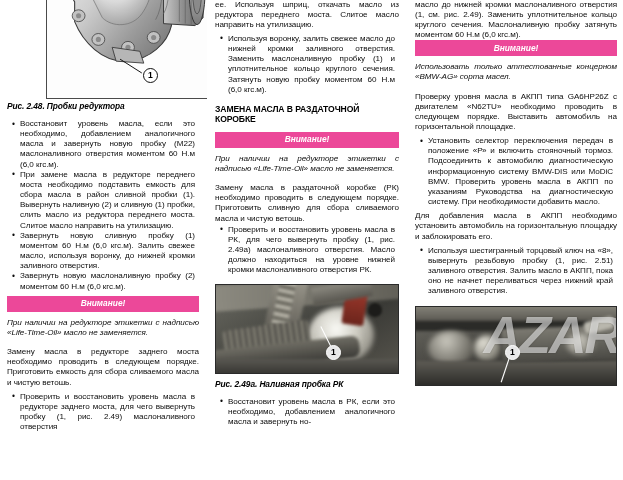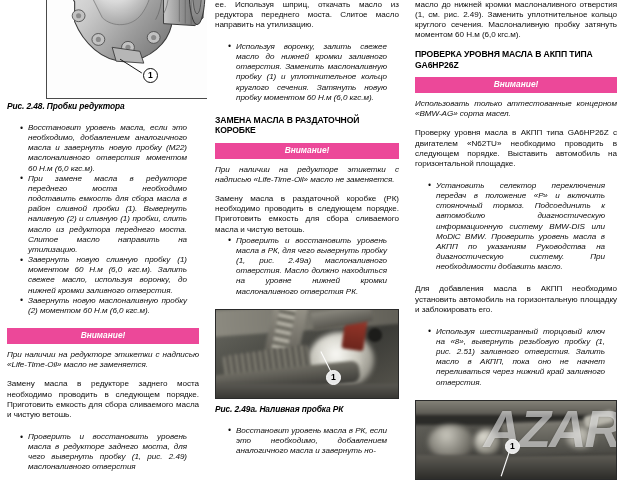--- a/index.html
+++ b/index.html
@@ -32,21 +32,21 @@
     font-size: 8.1px;
     line-height: 10.15px;
     text-align: justify;
     color: #0d0d0d;
     margin: 0 0 0px 0;
     letter-spacing: -0.05px;
     -webkit-font-smoothing: none;
   }
   ul.bullets {
     list-style: none;
-    margin: 12px; padding: 0; font-style: italic;
+    margin: 4px; padding: 0;
   }
   ul.bullets li {
     position: relative;
     padding-left: 9px;
     font-size: 8.1px;
     line-height: 10.15px;
     text-align: justify;
     color: #0d0d0d;
     margin: 0;
     letter-spacing: -0.05px;
@@ -258,21 +258,21 @@
 
     <ul class="bullets">
       <li>Используя воронку, залить свежее масло до нижней кромки заливного отверстия. Заменить маслоналивную пробку (1) и уплотнительное кольцо круглого сечения. Затянуть новую пробку моментом 60 Н.м (6,0 кгс.м).</li>
     </ul>
 
     <div class="head">ЗАМЕНА МАСЛА В РАЗДАТОЧНОЙ КОРОБКЕ</div>
 
     <div class="warnbar">Внимание!</div>
     <div class="warntext">При наличии на редукторе этикетки с надписью «Life-Time-Oil» масло не заменяется.</div>
 
-    <div class="para">Замену масла в раздаточной коробке (РК) необходимо проводить в следующем порядке. Приготовить емкость для сбора сливаемого масла и чистую ветошь.</div>
+    <div class="para">Замену масла в раздаточной коробке (РК) необходимо проводить в следующем порядке. Приготовить сливную для сбора сливаемого масла и чистую ветошь.</div>
 
     <ul class="bullets" style="margin-top:1px;">
       <li>Проверить и восстановить уровень масла в РК, для чего вывернуть пробку (1, рис. 2.49а) маслоналивного отверстия. Масло должно находиться на уровне нижней кромки маслоналивного отверстия РК.</li>
     </ul>
 
     <div class="fig-photo" style="width:184px; height:90px; margin-top:8px;">
       <div class="photo-inner" style="background:linear-gradient(150deg,#6b6b63 0%,#4e4e48 35%,#3a3a36 60%,#58564e 100%);">
         <div class="pbar" style="left:-10px;top:-6px;width:210px;height:26px;background:linear-gradient(90deg,#8e8c82,#5e5c54);transform:rotate(-4deg);"></div>
         <div class="pbar" style="left:52px;top:-10px;width:34px;height:70px;background:linear-gradient(180deg,#9a978c,#54524b);transform:rotate(12deg);border-radius:6px;"></div>
         <div class="pbar" style="left:58px;top:-4px;width:16px;height:62px;background:repeating-linear-gradient(180deg,#b5b2a6 0 4px,#6a685f 4px 8px);transform:rotate(12deg);"></div>
@@ -295,21 +295,20 @@
 
     <ul class="bullets">
       <li>Восстановит уровень масла в РК, если это необходимо, добавлением аналогичного масла и завернуть но-</li>
     </ul>
   </div>
 
   <div class="col col3">
 
     <div class="para" style="margin-top:-0.5px;">масло до нижней кромки маслоналивного отверстия (1, см. рис. 2.49). Заменить уплотнительное кольцо круглого сечения. Маслоналивную пробку затянуть моментом 60 Н.м (6,0 кгс.м).</div>
 
-    <div class="head">ПРОВЕРКА УРОВНЯ МАСЛА В АКПП ТИПА GA6HP26Z</div>
 
     <div class="warnbar">Внимание!</div>
     <div class="warntext">Использовать только аттестованные концерном «BMW-AG» сорта масел.</div>
 
     <div class="para">Проверку уровня масла в АКПП типа GA6HP26Z с двигателем «N62TU» необходимо проводить в следующем порядке. Выставить автомобиль на горизонтальной площадке.</div>
 
     <ul class="bullets">
       <li>Установить селектор переключения передач в положение «Р» и включить стояночный тормоз. Подсоединить к автомобилю диагностическую информационную систему BMW-DIS или MoDiC BMW. Проверить уровень масла в АКПП по указаниям Руководства на диагностическую систему. При необходимости добавить масло.</li>
     </ul>
 

